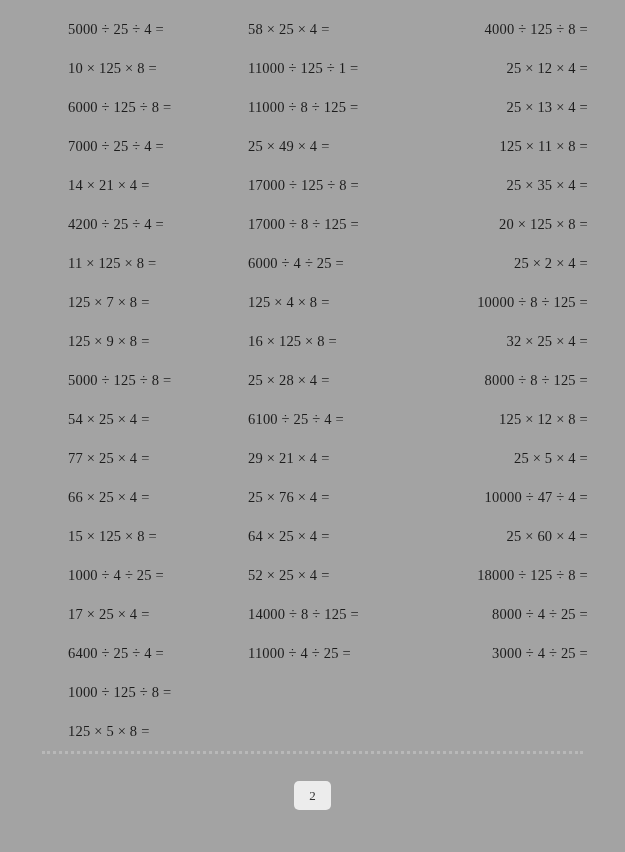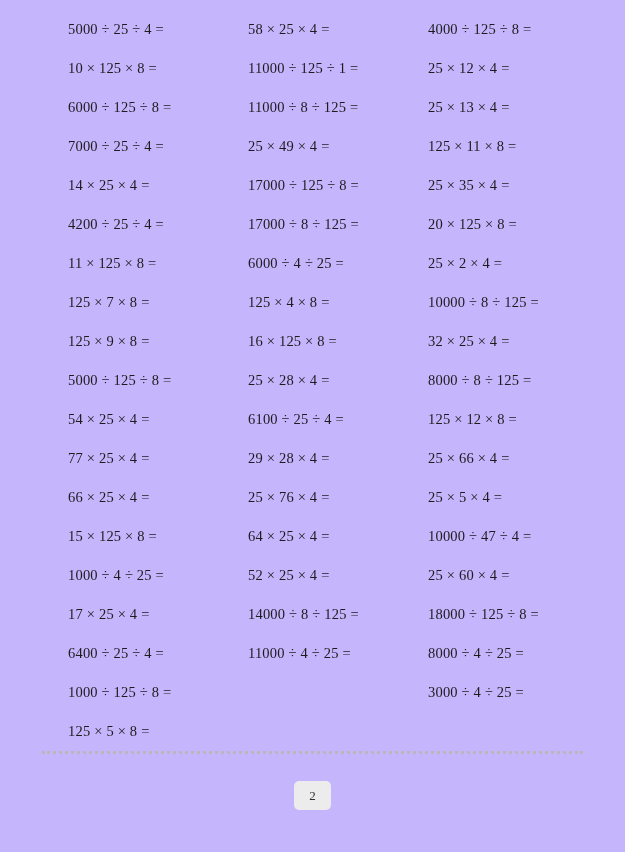--- a/index.html
+++ b/index.html
@@ -4,33 +4,33 @@
 <style>
   html, body {
     margin: 0;
     padding: 0;
     background: #ffffff;
   }
   .page {
     position: relative;
     width: 625px;
     height: 852px;
-    background: #c4b5fd;
+    background: #a3a3a3;
     overflow: hidden;
     font-family: "Liberation Serif", serif;
     color: #1c1c1c;
   }
   .columns {
     position: absolute;
     top: 10px;
     left: 68px;
     display: flex;
   }
   .col { width: 180px; }
-  .col.col-3 { width: 160px; }
+  .col.col-3 { width: 160px; text-align: right; }
   .row {
     height: 39px;
     line-height: 39px;
     font-size: 14.5px;
     letter-spacing: 0.2px;
     white-space: nowrap;
   }
   .divider {
     position: absolute;
     left: 42px;
@@ -58,21 +58,21 @@
 <body>
 
 <div class="page">
   <div class="columns">
 
     <div class="col col-1">
       <div class="row">5000 ÷ 25 ÷ 4 =</div>
       <div class="row">10 × 125 × 8 =</div>
       <div class="row">6000 ÷ 125 ÷ 8 =</div>
       <div class="row">7000 ÷ 25 ÷ 4 =</div>
-      <div class="row">14 × 25 × 4 =</div>
+      <div class="row">14 × 21 × 4 =</div>
       <div class="row">4200 ÷ 25 ÷ 4 =</div>
       <div class="row">11 × 125 × 8 =</div>
       <div class="row">125 × 7 × 8 =</div>
       <div class="row">125 × 9 × 8 =</div>
       <div class="row">5000 ÷ 125 ÷ 8 =</div>
       <div class="row">54 × 25 × 4 =</div>
       <div class="row">77 × 25 × 4 =</div>
       <div class="row">66 × 25 × 4 =</div>
       <div class="row">15 × 125 × 8 =</div>
       <div class="row">1000 ÷ 4 ÷ 25 =</div>
@@ -87,41 +87,40 @@
       <div class="row">11000 ÷ 125 ÷ 1 =</div>
       <div class="row">11000 ÷ 8 ÷ 125 =</div>
       <div class="row">25 × 49 × 4 =</div>
       <div class="row">17000 ÷ 125 ÷ 8 =</div>
       <div class="row">17000 ÷ 8 ÷ 125 =</div>
       <div class="row">6000 ÷ 4 ÷ 25 =</div>
       <div class="row">125 × 4 × 8 =</div>
       <div class="row">16 × 125 × 8 =</div>
       <div class="row">25 × 28 × 4 =</div>
       <div class="row">6100 ÷ 25 ÷ 4 =</div>
-      <div class="row">29 × 28 × 4 =</div>
+      <div class="row">29 × 21 × 4 =</div>
       <div class="row">25 × 76 × 4 =</div>
       <div class="row">64 × 25 × 4 =</div>
       <div class="row">52 × 25 × 4 =</div>
       <div class="row">14000 ÷ 8 ÷ 125 =</div>
       <div class="row">11000 ÷ 4 ÷ 25 =</div>
     </div>
 
     <div class="col col-3">
       <div class="row">4000 ÷ 125 ÷ 8 =</div>
       <div class="row">25 × 12 × 4 =</div>
       <div class="row">25 × 13 × 4 =</div>
       <div class="row">125 × 11 × 8 =</div>
       <div class="row">25 × 35 × 4 =</div>
       <div class="row">20 × 125 × 8 =</div>
       <div class="row">25 × 2 × 4 =</div>
       <div class="row">10000 ÷ 8 ÷ 125 =</div>
       <div class="row">32 × 25 × 4 =</div>
       <div class="row">8000 ÷ 8 ÷ 125 =</div>
       <div class="row">125 × 12 × 8 =</div>
-      <div class="row">25 × 66 × 4 =</div>
       <div class="row">25 × 5 × 4 =</div>
       <div class="row">10000 ÷ 47 ÷ 4 =</div>
       <div class="row">25 × 60 × 4 =</div>
       <div class="row">18000 ÷ 125 ÷ 8 =</div>
       <div class="row">8000 ÷ 4 ÷ 25 =</div>
       <div class="row">3000 ÷ 4 ÷ 25 =</div>
     </div>
 
   </div>
 

